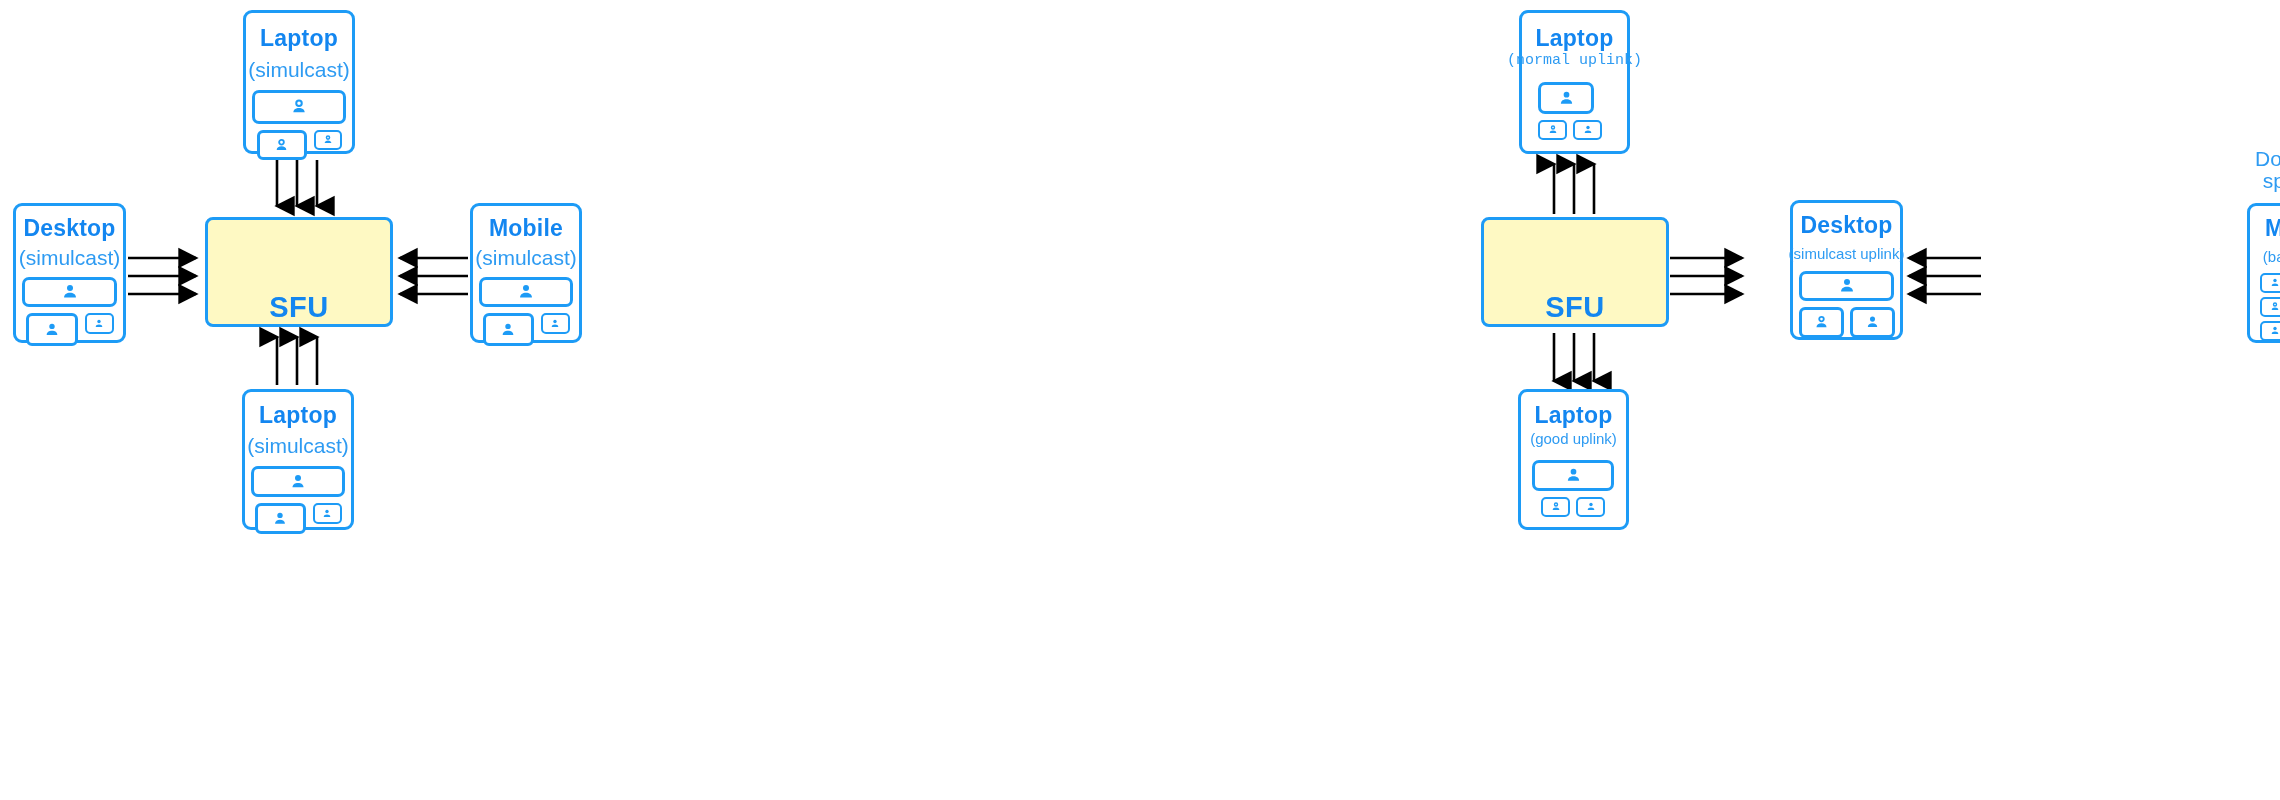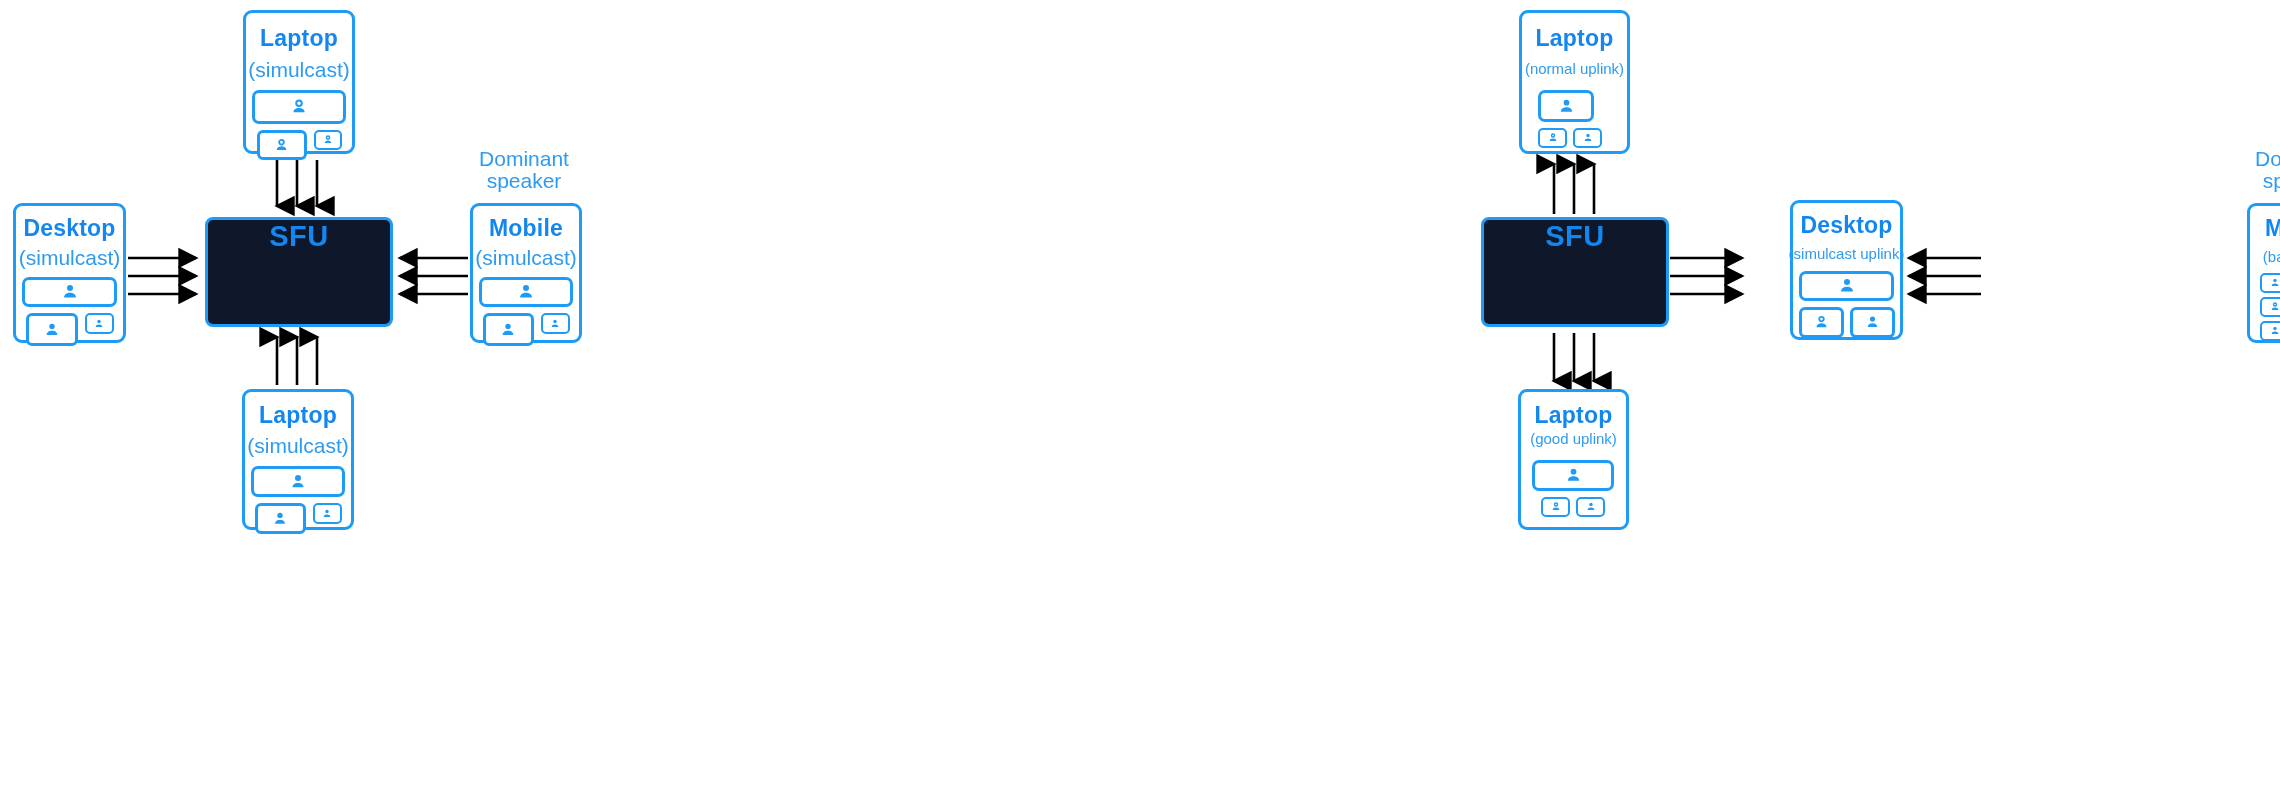--- a/index.html
+++ b/index.html
@@ -54,23 +54,23 @@
   .node-sub.small {
     font-size: 15px;
   }
 
   
   .sfu {
     position: absolute;
     box-sizing: border-box;
     border: 3px solid #1d9bf6;
     border-radius: 8px;
-    background: #0f172a;
+    background: #fef9c3;
     display: flex;
-    align-items: flex-start;
+    align-items: flex-end;
     justify-content: center;
   }
   .sfu-label {
     font-weight: bold;
     font-size: 29px;
     color: #1386f0;
     letter-spacing: .5px;
   }
 
   
@@ -197,22 +197,20 @@
           <marker id="ah-right-l" markerWidth="9" markerHeight="9" refX="7.4" refY="4.5" orient="auto">
             <path d="M0.6,0.6 L8.4,4.5 L0.6,8.4 Z" fill="#000"></path>
           </marker>
         </defs>
         <line x1="0" y1="6" x2="68" y2="6" stroke="#000" stroke-width="2.6" marker-end="url(#ah-right-l)"></line>
         <line x1="0" y1="24" x2="68" y2="24" stroke="#000" stroke-width="2.6" marker-end="url(#ah-right-l)"></line>
         <line x1="0" y1="42" x2="68" y2="42" stroke="#000" stroke-width="2.6" marker-end="url(#ah-right-l)"></line>
       </svg>
     </div>
 
-    <div class="caption" style="left:434px; top:148px; width:180px;">Dominant
-speaker</div>
 
     <div class="node" style="left:470px; top:203px; width:112px; height:140px; padding-top:11px;">
       <div class="node-title">Mobile</div>
       <div class="node-sub" style="margin-top:7px;">(simulcast)</div>
       <div class="tiles" style="margin-top:9px;">
         <div class="tile" style="width:94px; height:30px;">
           <svg width="20" height="20" viewBox="0 0 24 24">
             <circle cx="12" cy="7.2" r="3.6" fill="#1d9bf6"></circle>
             <path d="M4.9 18.6c0-3.7 3.2-5.6 7.1-5.6s7.1 1.9 7.1 5.6z" fill="#1d9bf6"></path>
           </svg>
@@ -285,21 +283,21 @@
           </div>
         </div>
       </div>
     </div>
   </div>
 
   <div class="diagram" id="diagram-right">
 
     <div class="node" style="left:379px; top:10px; width:111px; height:144px; padding-top:14px;">
       <div class="node-title">Laptop</div>
-      <div class="node-sub small" style="margin-top:11px;">(normal uplink)</div>
+      <div class="node-sub small" style="margin-top:3px;font-family:Liberation Mono, monospace;">(normal uplink)</div>
       <div class="tiles" style="margin-top:14px; align-items:flex-start; padding-left:4px; align-self:flex-start; margin-left:12px;">
         <div class="tile" style="width:56px; height:32px;">
           <svg width="19" height="19" viewBox="0 0 24 24">
             <circle cx="12" cy="7.2" r="3.6" fill="#1d9bf6"></circle>
             <path d="M4.9 18.6c0-3.7 3.2-5.6 7.1-5.6s7.1 1.9 7.1 5.6z" fill="#1d9bf6"></path>
           </svg>
         </div>
         <div class="tile-row" style="gap:6px;">
           <div class="tile xs" style="width:29px; height:20px;">
             <svg width="12" height="12" viewBox="0 0 24 24">

